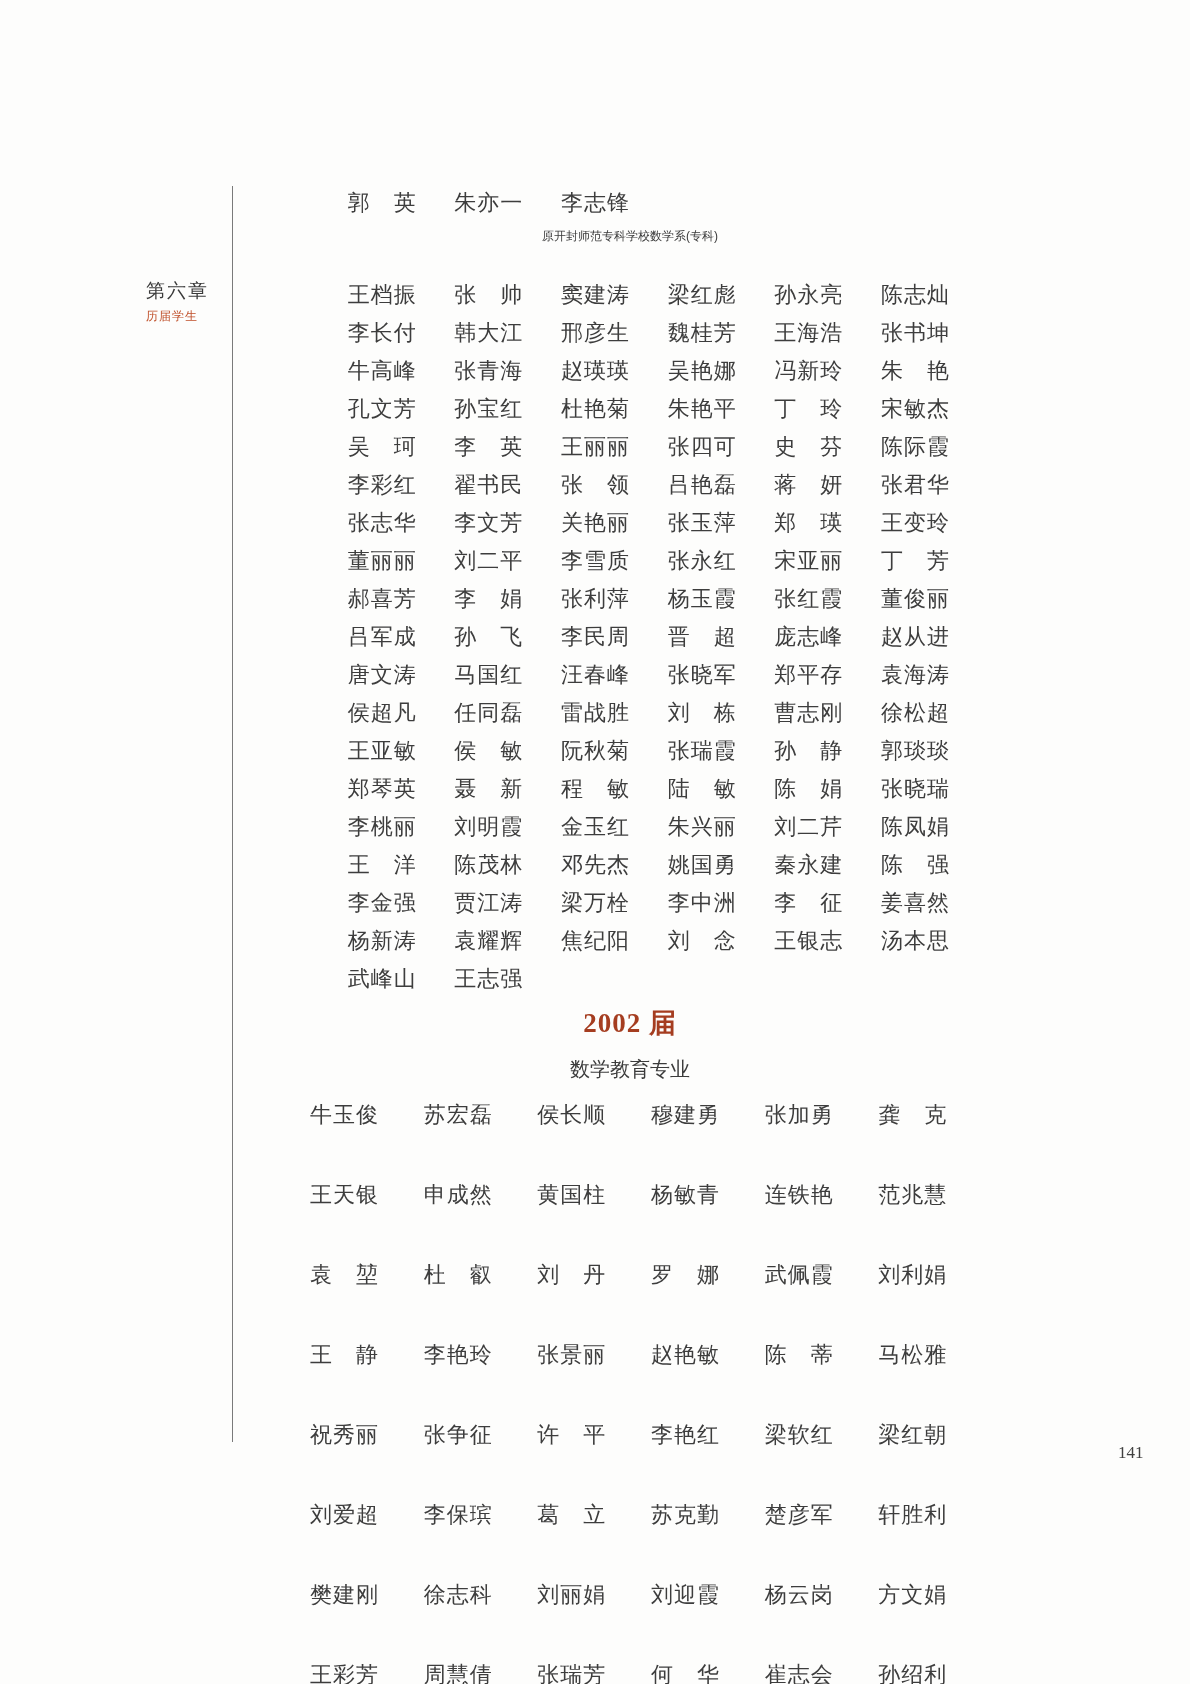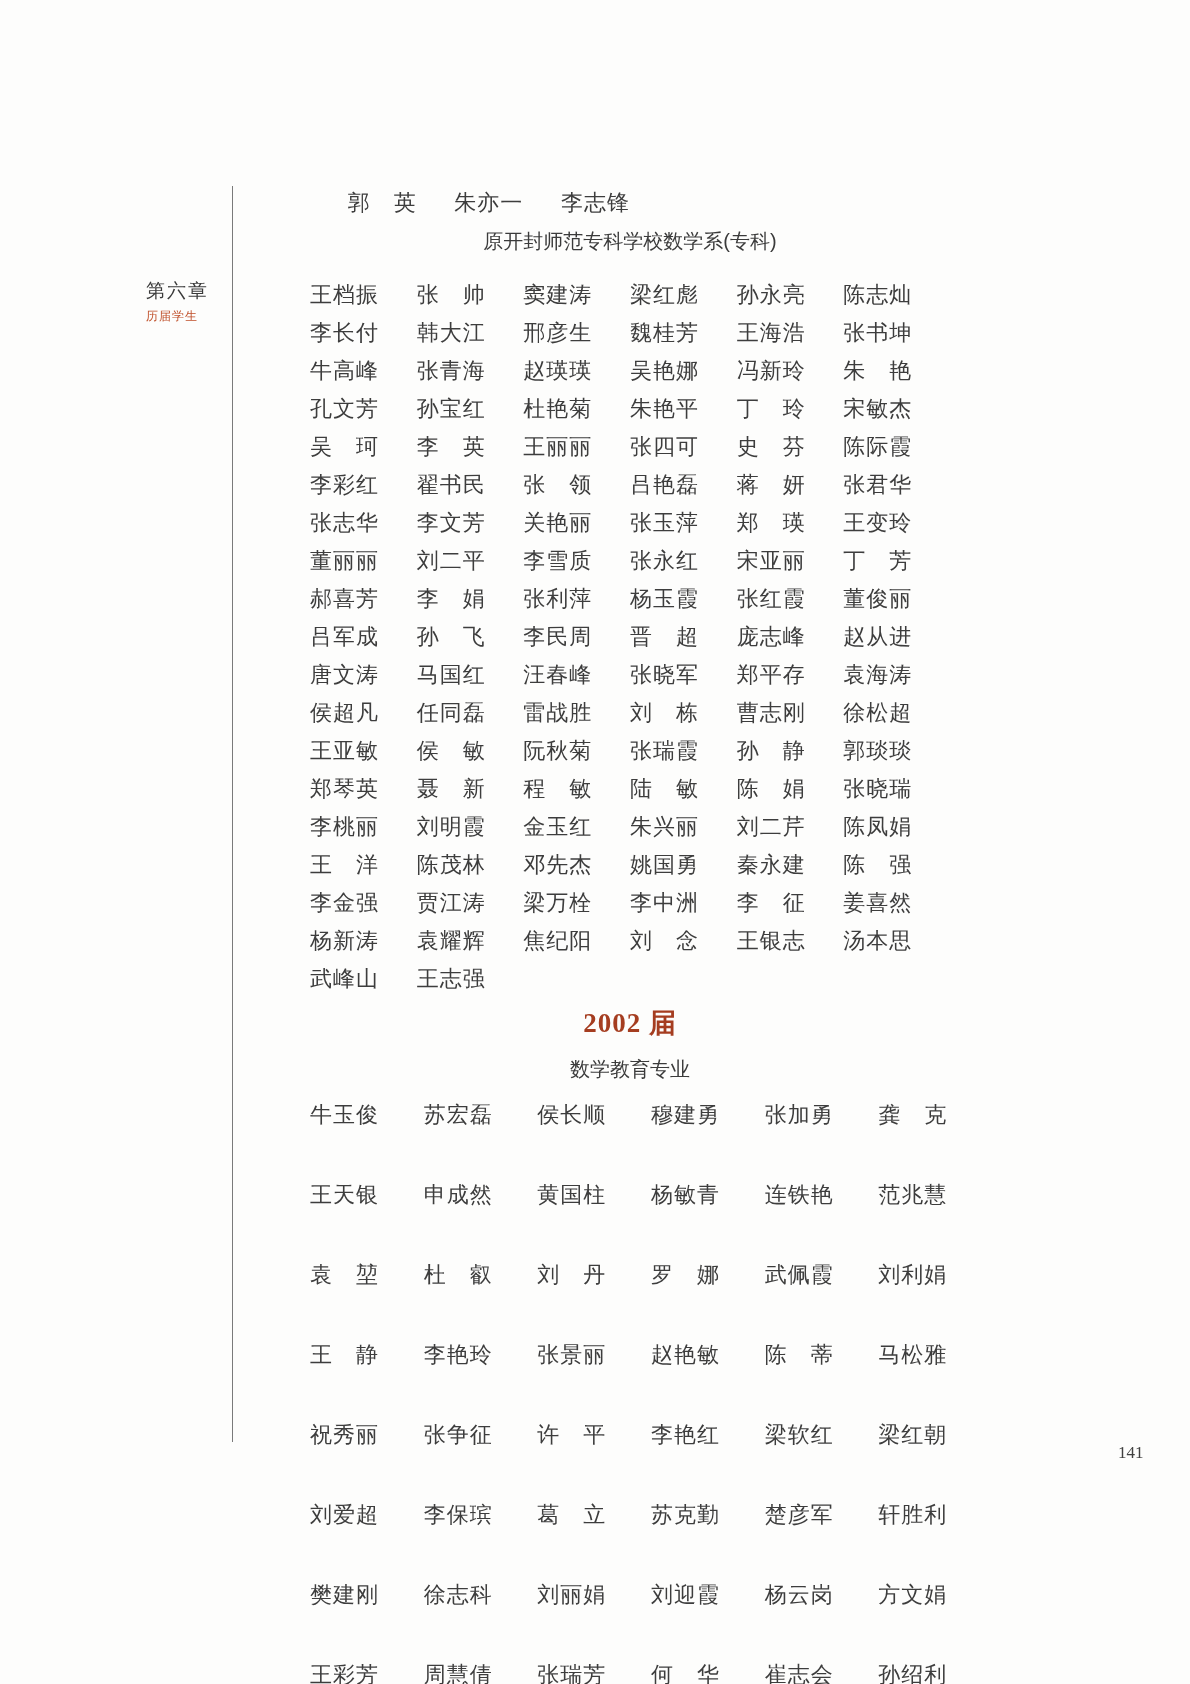--- a/index.html
+++ b/index.html
@@ -9,29 +9,29 @@
   }
   .vline { position:absolute; left:232px; top:186px; width:1px; height:1256px; background:#7a7a7a; }
   .sidebar { position:absolute; left:146px; top:278px; width:88px; text-align:left; }
   .sidebar .chapter { font-size:19px; color:#3a3a3a; letter-spacing:2px; }
   .sidebar .subtitle { font-size:12px; color:#bf4e28; letter-spacing:1px; margin-top:4px; }
   .grid {
     position:absolute; left:310px; width:640px;
     display:grid; grid-template-columns:repeat(6,1fr); grid-auto-rows:38px;
   }
   .continued { top:188px;text-align:right; }
-  .grid1 { top:280px; }
+  .grid1 { top:280px;text-align:right; }
   .grid2 { top:1100px;gap:42px; }
   .name-cell {
     font-size:22px; color:#3d3d3d; letter-spacing:1px; white-space:pre;
     line-height:30px;
   }
   .heading1 {
     position:absolute; left:310px; width:640px; top:228px; text-align:center;
-    font-size:20px; color:#3b3b3b;
+    font-size:12px; color:#3b3b3b;
     font-family:"Liberation Sans","DejaVu Sans",sans-serif;
   }
   .year-heading {
     position:absolute; left:310px; width:640px; top:1005px; text-align:center;
     font-size:27px; font-weight:bold; color:#a53d20; letter-spacing:1px;
   }
   .major-heading {
     position:absolute; left:310px; width:640px; top:1056px; text-align:center;
     font-size:20px; color:#3b3b3b;
     font-family:"Liberation Sans","DejaVu Sans",sans-serif;

